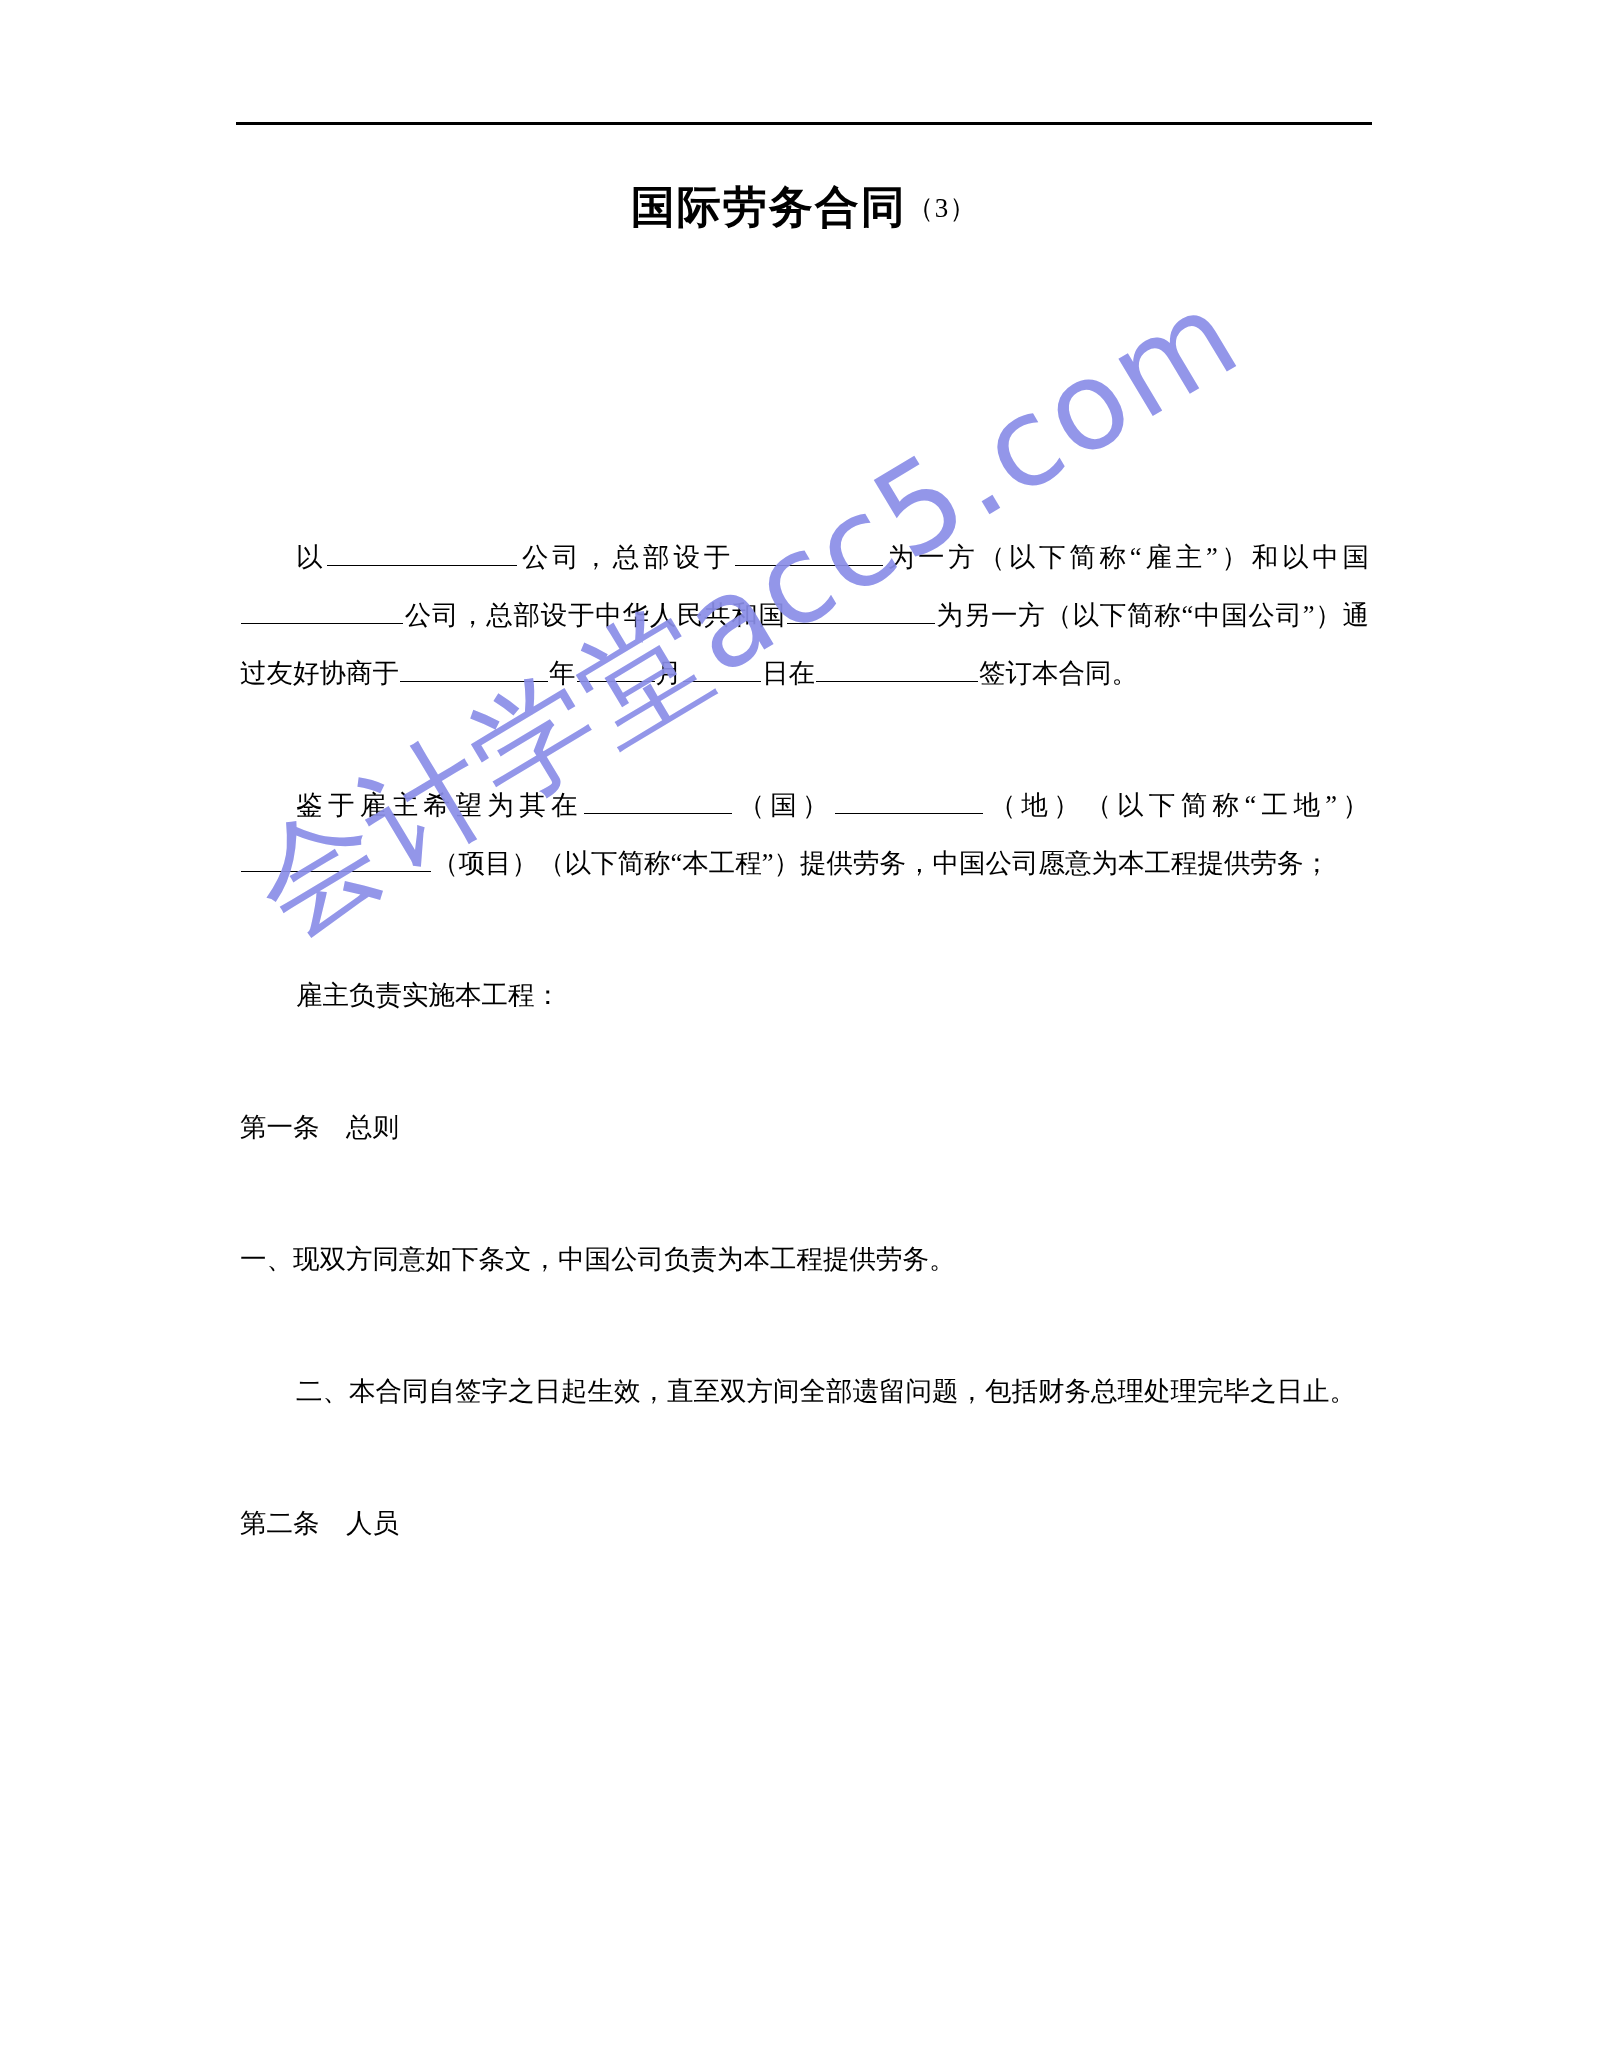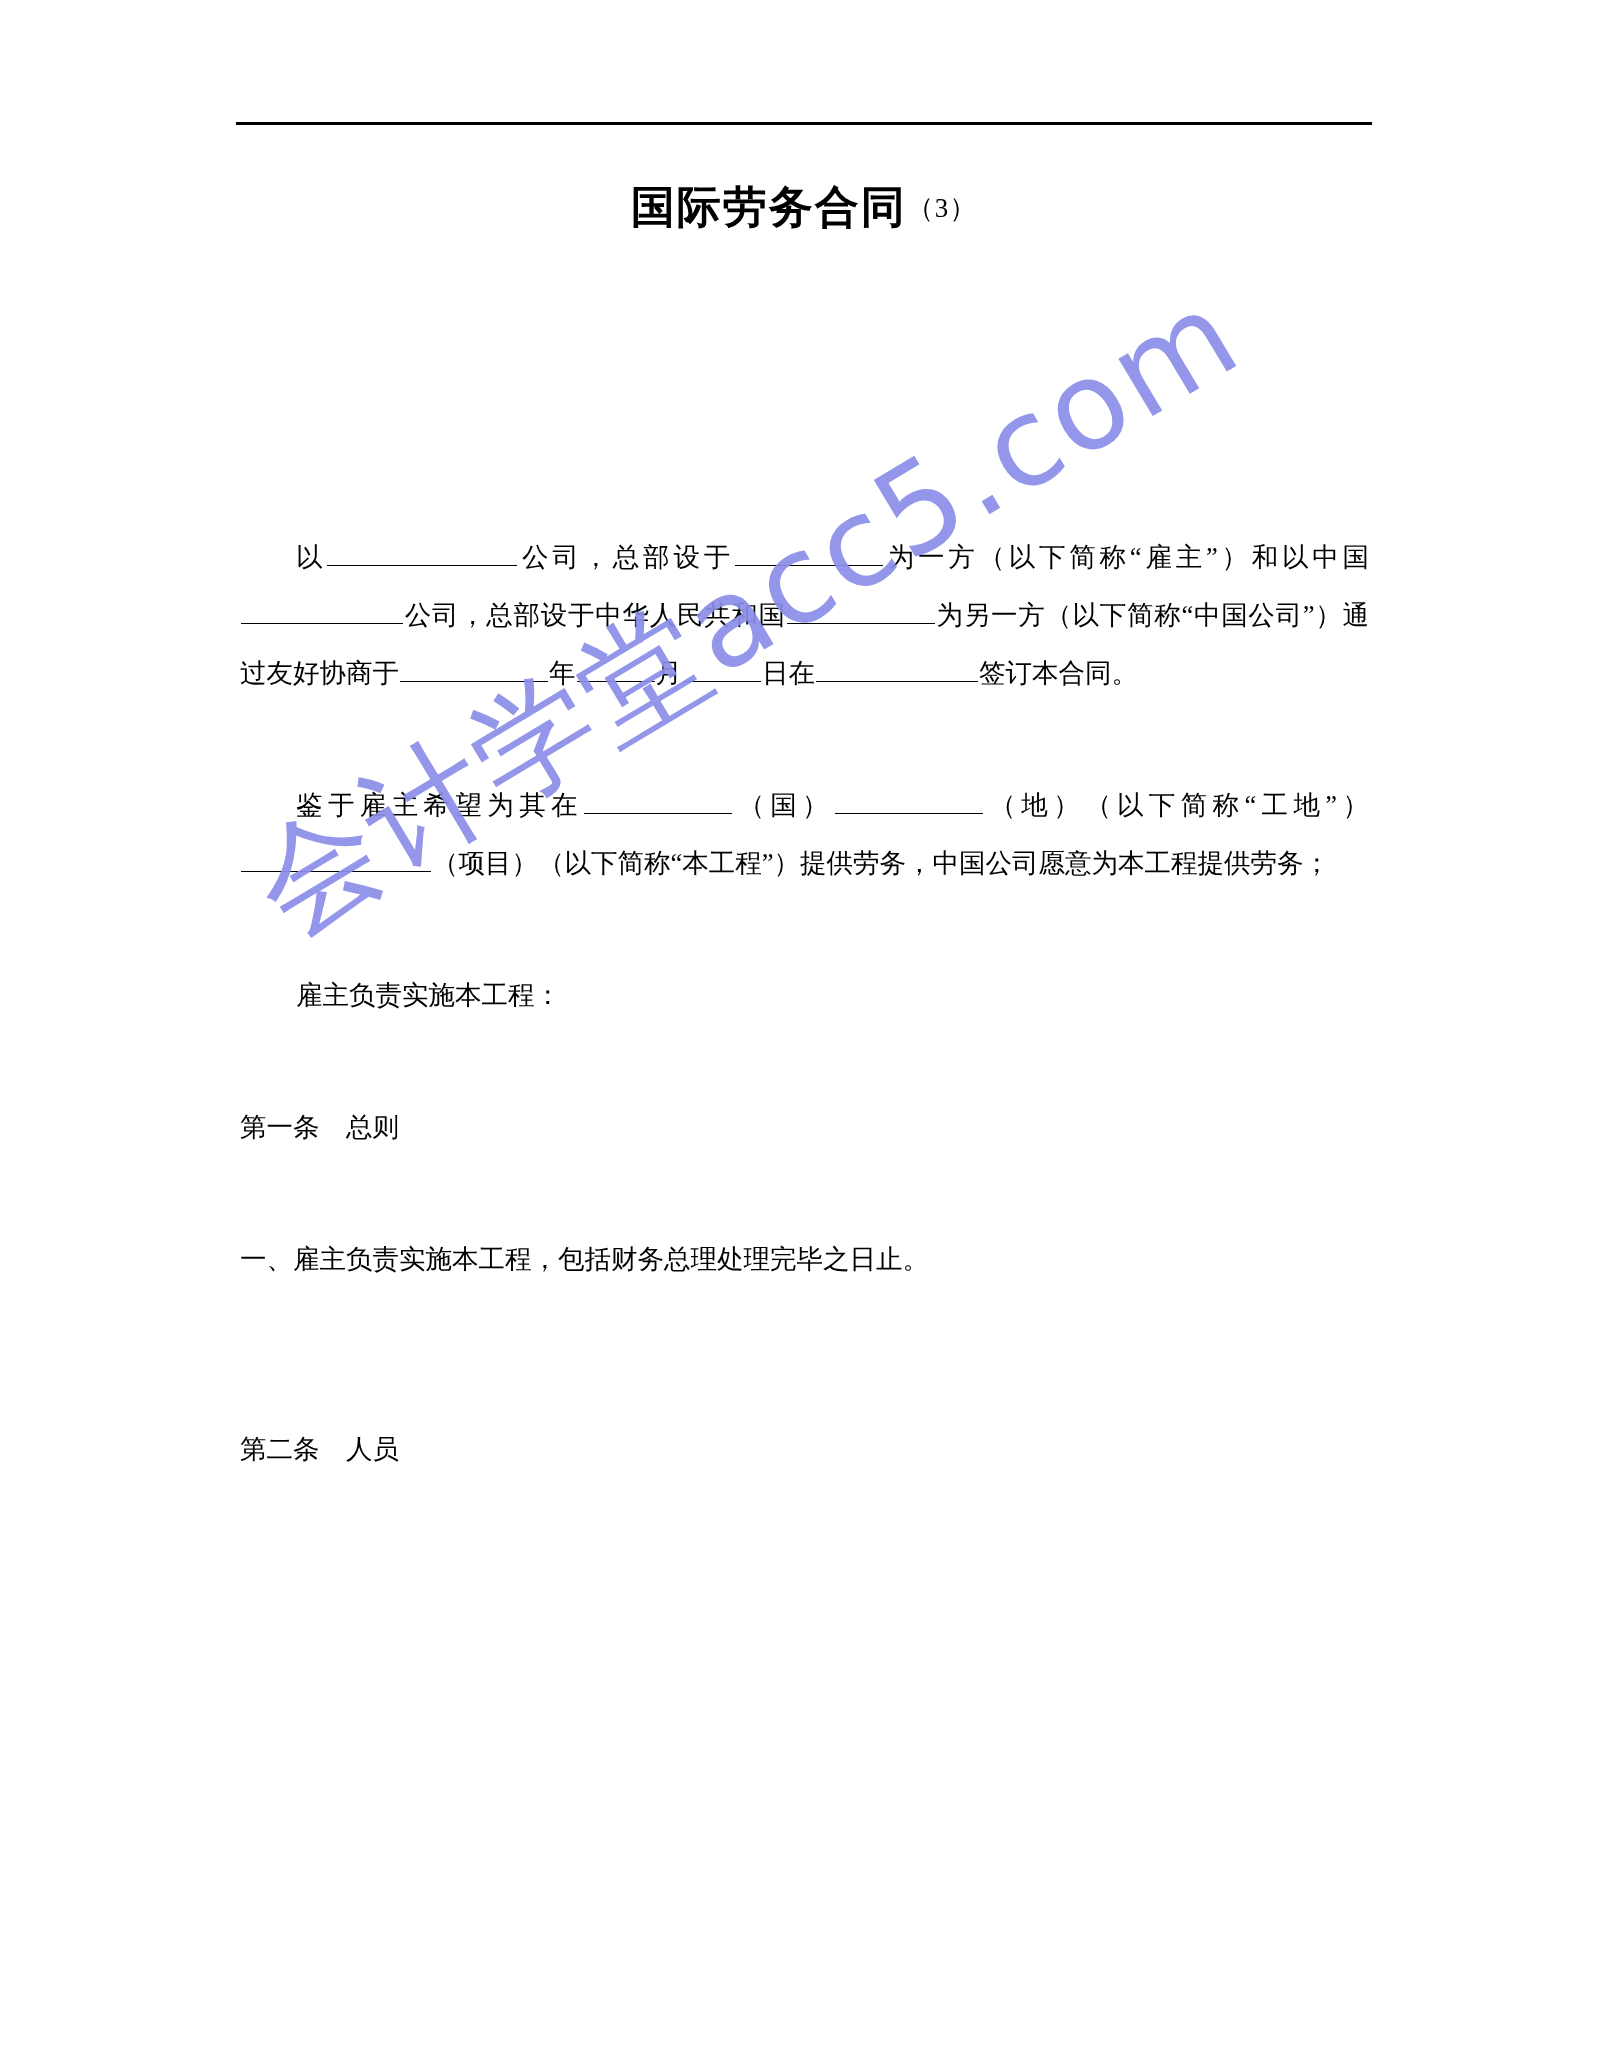--- a/index.html
+++ b/index.html
@@ -130,23 +130,24 @@
 
     <p class="para indent" id="p2">鉴于雇主希望为其在<span class="blank b-145"></span>（国）<span class="blank b-145"></span>（地）（以下简称“工地”）<span class="blank b-190"></span>（项目）（以下简称“本工程”）提供劳务，中国公司愿意为本工程提供劳务；</p>
     <div class="gap-lg"></div>
 
     <p class="para indent" id="p3">雇主负责实施本工程：</p>
     <div class="gap-lg"></div>
 
     <p class="para" id="p4">第一条　总则</p>
     <div class="gap-md"></div>
 
-    <p class="para" id="p5">一、雇主负责实施本工程，包括财务总理处理完毕之日止。</p>
+    <p class="para" id="p5">一、现双方同意如下条文，中国公司负责为本工程提供劳务。</p>
     <div class="gap-md"></div>
 
+    <p class="para indent" id="p6">二、本合同自签字之日起生效，直至双方间全部遗留问题，包括财务总理处理完毕之日止。</p>
     <div class="gap-md"></div>
 
     <p class="para" id="p7">第二条　人员</p>
 
   </div>
 
   <div class="watermark">
     <div class="watermark-text">会计学堂acc5.com</div>
   </div>
 

